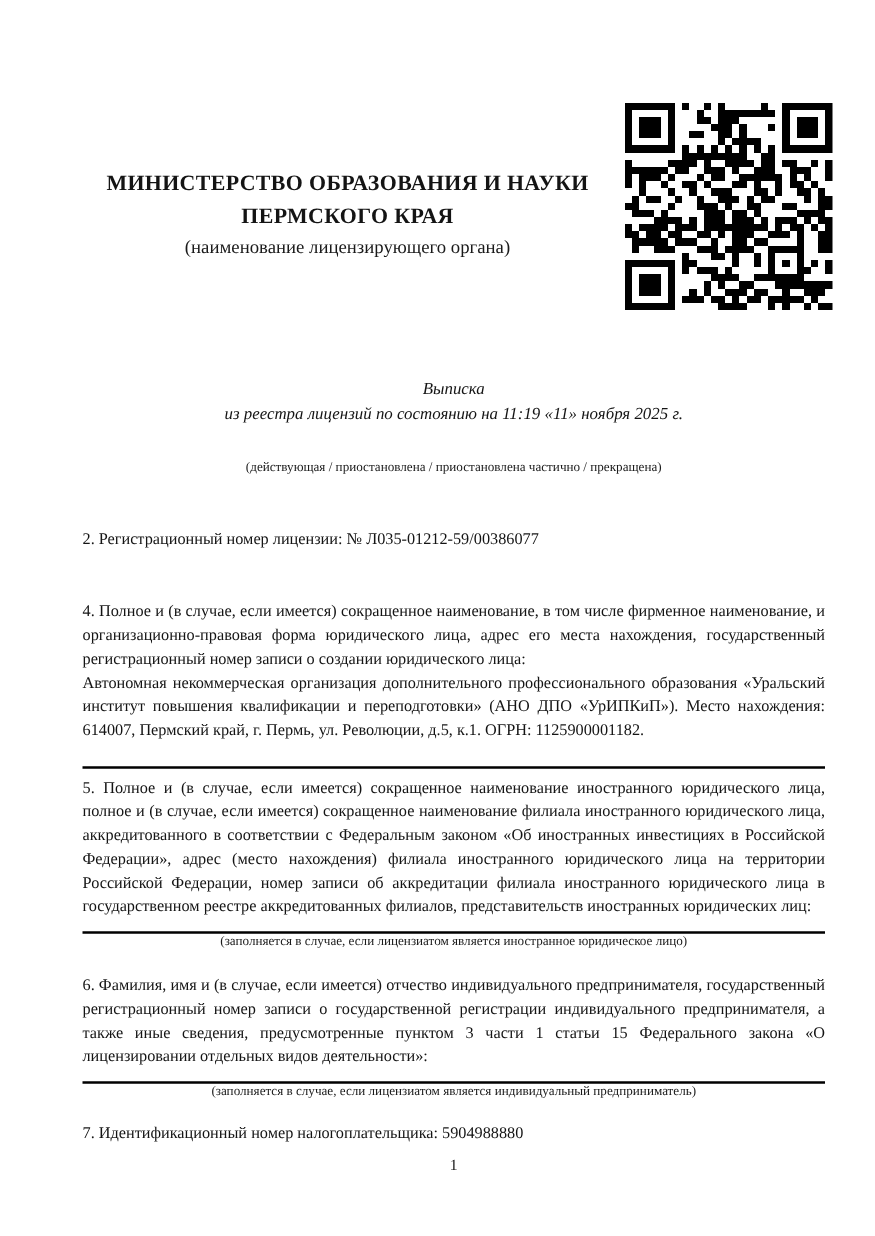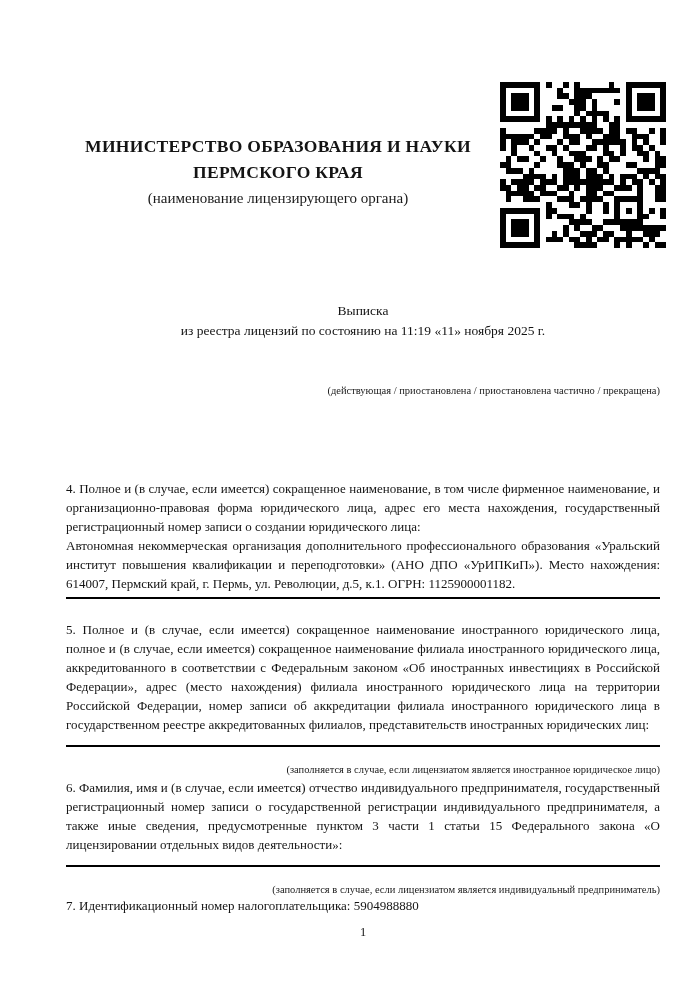--- a/index.html
+++ b/index.html
@@ -21,40 +21,40 @@
     font-weight:bold;font-size:17.5px;line-height:26px;letter-spacing:.3px;font-family:Liberation Serif, serif;
   }
   .ministry-caption{
     font-size:15px;line-height:13px;margin-top:7px;color:#1a1a1a;
   }
   .qr{
     position:absolute;top:82px;left:500px;width:166px;height:166px;
   }
   
   .col{position:absolute;left:66px;width:594px;}
-  .doc-title{top:301px;text-align:center;line-height:19.5px;font-size:13.5px;}
+  .doc-title{top:301px;text-align:center;line-height:19.5px;font-size:13.5px;font-style:italic;}
   .item{line-height:19px;}
   .b-item1{top:368px;}
   .b-item2{top:421px;}
   .b-item3{top:453px;}
   .b-item4{top:479px;}
   .b-item5{top:620px;}
   .b-item6{top:778px;}
   .b-item7{top:896px;}
   .para{ text-align:justify; line-height:19px; }
   .value-underlined{
     text-align:justify;line-height:19px;
-    border-bottom:2px solid #000;padding-bottom:4px;
+    border-bottom:2px solid #000;padding-bottom:20px;
   }
   .fill-line{
     border-top:2px solid #000;height:0;
   }
   .fill-line.gap{margin-top:11px;}
   .small-caption{
-    text-align:right;font-size:10.5px;line-height:13px;margin-top:16px;color:#1a1a1a;
+    text-align:center;font-size:10.5px;line-height:13px;margin-top:0;color:#1a1a1a;
   }
   .page-number{
     position:absolute;top:925px;left:66px;width:594px;
     text-align:center;font-size:12.5px;
   }
 </style>
 </head>
 <body>
 
 <div class="page">
@@ -513,20 +513,21 @@
 
   <div class="col doc-title">
     <div>Выписка</div>
     <div>из реестра лицензий по состоянию на 11:19 «11» ноября 2025 г.</div>
   </div>
 
   <div class="col b-item1">
     <div class="small-caption">(действующая / приостановлена / приостановлена частично / прекращена)</div>
   </div>
 
+  <div class="col b-item2 item">2. Регистрационный номер лицензии: № Л035-01212-59/00386077</div>
 
 
   <div class="col b-item4">
     <div class="para">4. Полное и (в случае, если имеется) сокращенное наименование, в том числе фирменное наименование, и организационно-правовая форма юридического лица, адрес его места нахождения, государственный регистрационный номер записи о создании юридического лица:</div>
     <div class="value-underlined">Автономная некоммерческая организация дополнительного профессионального образования «Уральский институт повышения квалификации и переподготовки» (АНО ДПО «УрИПКиП»). Место нахождения: 614007, Пермский край, г. Пермь, ул. Революции, д.5, к.1. ОГРН: 1125900001182.</div>
   </div>
 
   <div class="col b-item5">
     <div class="para">5. Полное и (в случае, если имеется) сокращенное наименование иностранного юридического лица, полное и (в случае, если имеется) сокращенное наименование филиала иностранного юридического лица, аккредитованного в соответствии с Федеральным законом «Об иностранных инвестициях в Российской Федерации», адрес (место нахождения) филиала иностранного юридического лица на территории Российской Федерации, номер записи об аккредитации филиала иностранного юридического лица в государственном реестре аккредитованных филиалов, представительств иностранных юридических лиц:</div>
     <div class="fill-line gap"></div>

